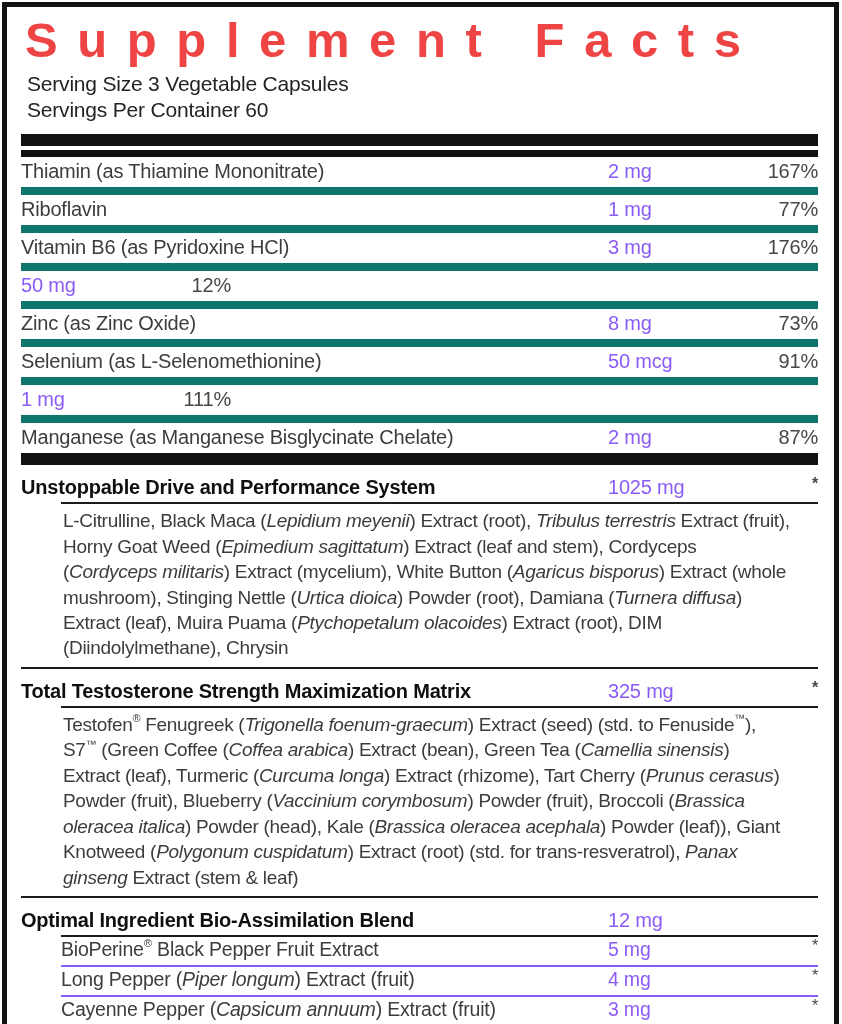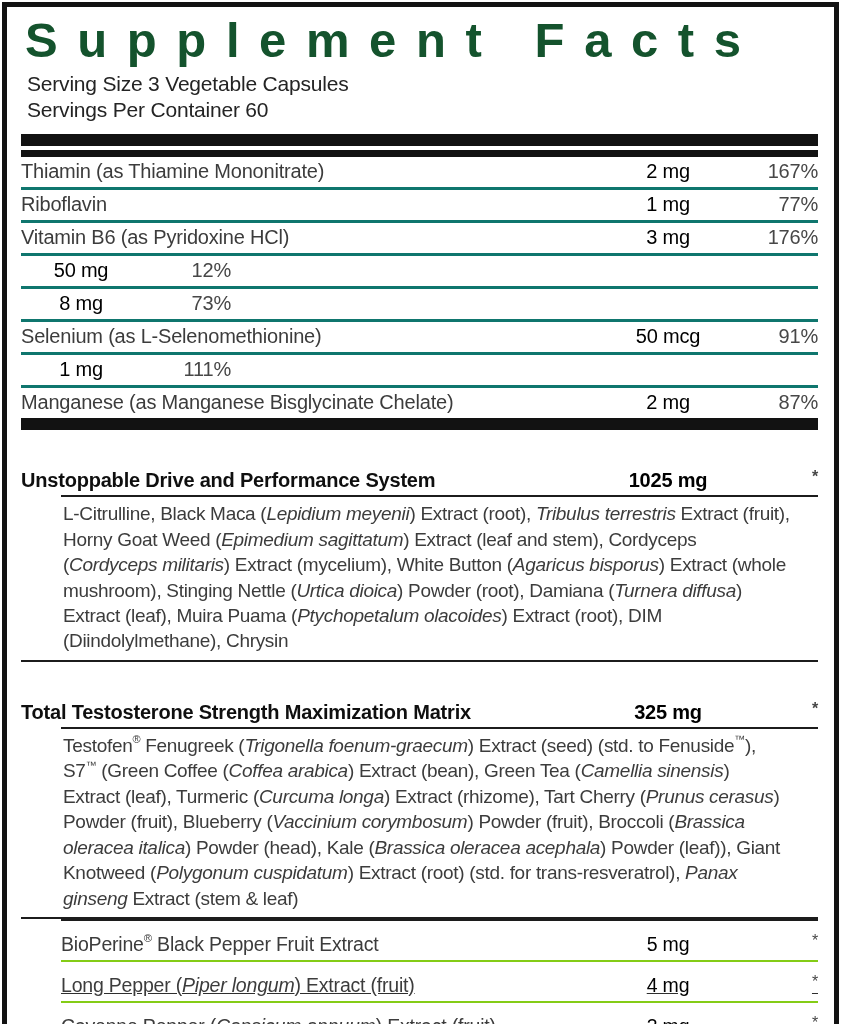--- a/index.html
+++ b/index.html
@@ -14,21 +14,21 @@
   .facts-box {
     margin: 2px 3px 0 2px;
     border: 5px solid #121212;
     padding: 6px 16px 6px 14px;
     background: #fff;
   }
 
   .title {
     font-size: 49px;
     font-weight: bold;
-    color: #14532d;
+    color: #ef4444;
     letter-spacing: 0.40em;
     white-space: nowrap;
     line-height: 1.06;
     margin: 2px 0 4px 4px;
     overflow: hidden;
   }
   .serving-line {
     font-size: 21px;
     line-height: 1.22;
     color: #242424;
@@ -38,53 +38,53 @@
 
   .bar { background: #121212; }
   .bar.thick { height: 12px; }
   .bar.mid   { height: 7px; }
   .bar.top-bar { margin: 12px 0 4px 0; }
   .bar.under-header { margin: 2px 0 0 0; }
   .bar.pre-blends { margin: 0 0 0 0; }
 
   .row { display: flex; align-items: baseline; }
   .name { flex: 1 1 auto; }
-  .amt  { width: 120px; flex: 0 0 auto; text-align: center; color: #000000; font-weight: normal; letter-spacing: -0.2px; }
+  .amt  { width: 120px; flex: 0 0 auto; text-align: left; color: #8b5cf6; font-weight: normal; letter-spacing: -0.2px; }
   .dv   { width: 90px;  flex: 0 0 auto; text-align: right; color: #474747; letter-spacing: -0.2px; }
 
   .header-row { font-size: 20.5px; font-weight: bold; color: #111; padding: 3px 0 4px 0; }
   .header-row .amt-head { flex: 0 0 auto; text-align: right; }
   .header-row .dv { color: #111; font-weight: bold; }
 
   .nutrient-row {
     font-size: 20px;
     padding: 3px 0 4px 0;
-    border-bottom: 3px solid #0f766e;
+    border-bottom: 8px solid #0f766e;
   }
   #nutrients .nutrient-row:last-child { border-bottom: none; }
   .nutrient-row .name { color: #3c3c3c; letter-spacing: -0.2px; }
 
   .blend + .blend { border-top: 2px solid #1c1c1c; }
   .blend-header { font-size: 20px; font-weight: bold; color: #0f0f0f; padding: 11px 0 3px 0; letter-spacing: -0.2px; }
-  .blend-header .amt { font-weight: bold; margin-top: 28px; }
+  .blend-header .amt { font-weight: normal; }
   .blend-underline { height: 2px; background: #1c1c1c; margin-left: 40px; }
 
   .blend-desc {
     margin: 4px 28px 6px 42px;
     font-size: 19px;
     line-height: 1.34;
     color: #3c3c3c;
     letter-spacing: -0.3px;
   }
   .blend-desc i { letter-spacing: -0.3px; }
   sup { font-size: 58%; position: relative; top: -0.1em; vertical-align: super; line-height: 0; }
 
   .sub-rows { margin-left: 40px; }
-  .sub-row { font-size: 19.5px; padding: 12px 0 4px 0; }
-  .sub-row + .sub-row { border-top: 2px solid #84cc16; text-decoration: underline; }
+  .sub-row { font-size: 19.5px; padding: 1px 0 4px 0; }
+  .sub-row + .sub-row { border-top: 2px solid #8b5cf6; }
   .sub-row .name { color: #3c3c3c; letter-spacing: -0.2px; }
   .sub-row .amt { width: 120px; }
   .sub-row .dv { width: 90px; }
 
   .star { font-size: 16px; position: relative; top: -5px; color: #474747; }
 </style>
 </head>
 <body>
 
 <div class="page">
@@ -118,20 +118,21 @@
     <div class="dv">176%</div>
   </div>
 
 
   <div class="row nutrient-row">
     <div class="amt">50 mg</div>
     <div class="dv">12%</div>
   </div>
 
   <div class="row nutrient-row">
+    <div class="name">Zinc (as Zinc Oxide)</div>
     <div class="amt">8 mg</div>
     <div class="dv">73%</div>
   </div>
 
   <div class="row nutrient-row">
     <div class="name">Selenium (as L-Selenomethionine)</div>
     <div class="amt">50 mcg</div>
     <div class="dv">91%</div>
   </div>
 
@@ -166,20 +167,25 @@
       <div class="name">Total Testosterone Strength Maximization Matrix</div>
       <div class="amt">325 mg</div>
       <div class="dv"><span class="star">*</span></div>
     </div>
     <div class="blend-underline"></div>
     <p class="blend-desc">Testofen<sup>®</sup> Fenugreek (<i>Trigonella foenum-graecum</i>) Extract (seed) (std. to Fenuside<sup>™</sup>), S7<sup>™</sup> (Green Coffee (<i>Coffea arabica</i>) Extract (bean), Green Tea (<i>Camellia sinensis</i>) Extract (leaf), Turmeric (<i>Curcuma longa</i>) Extract (rhizome), Tart Cherry (<i>Prunus cerasus</i>) Powder (fruit), Blueberry (<i>Vaccinium corymbosum</i>) Powder (fruit), Broccoli (<i>Brassica oleracea italica</i>) Powder (head), Kale (<i>Brassica oleracea acephala</i>) Powder (leaf)), Giant Knotweed (<i>Polygonum cuspidatum</i>) Extract (root) (std. for trans-resveratrol), <i>Panax ginseng</i> Extract (stem &amp; leaf)</p>
 
   </section>
 
   <section class="blend">
+    <div class="row blend-header">
+      <div class="name">Optimal Ingredient Bio-Assimilation Blend</div>
+      <div class="amt">12 mg</div>
+      <div class="dv"></div>
+    </div>
     <div class="blend-underline"></div>
 
     <div class="sub-rows">
   <div class="row sub-row">
     <div class="name">BioPerine<sup>®</sup> Black Pepper Fruit Extract</div>
     <div class="amt">5 mg</div>
     <div class="dv"><span class="star">*</span></div>
   </div>
 
   <div class="row sub-row">

